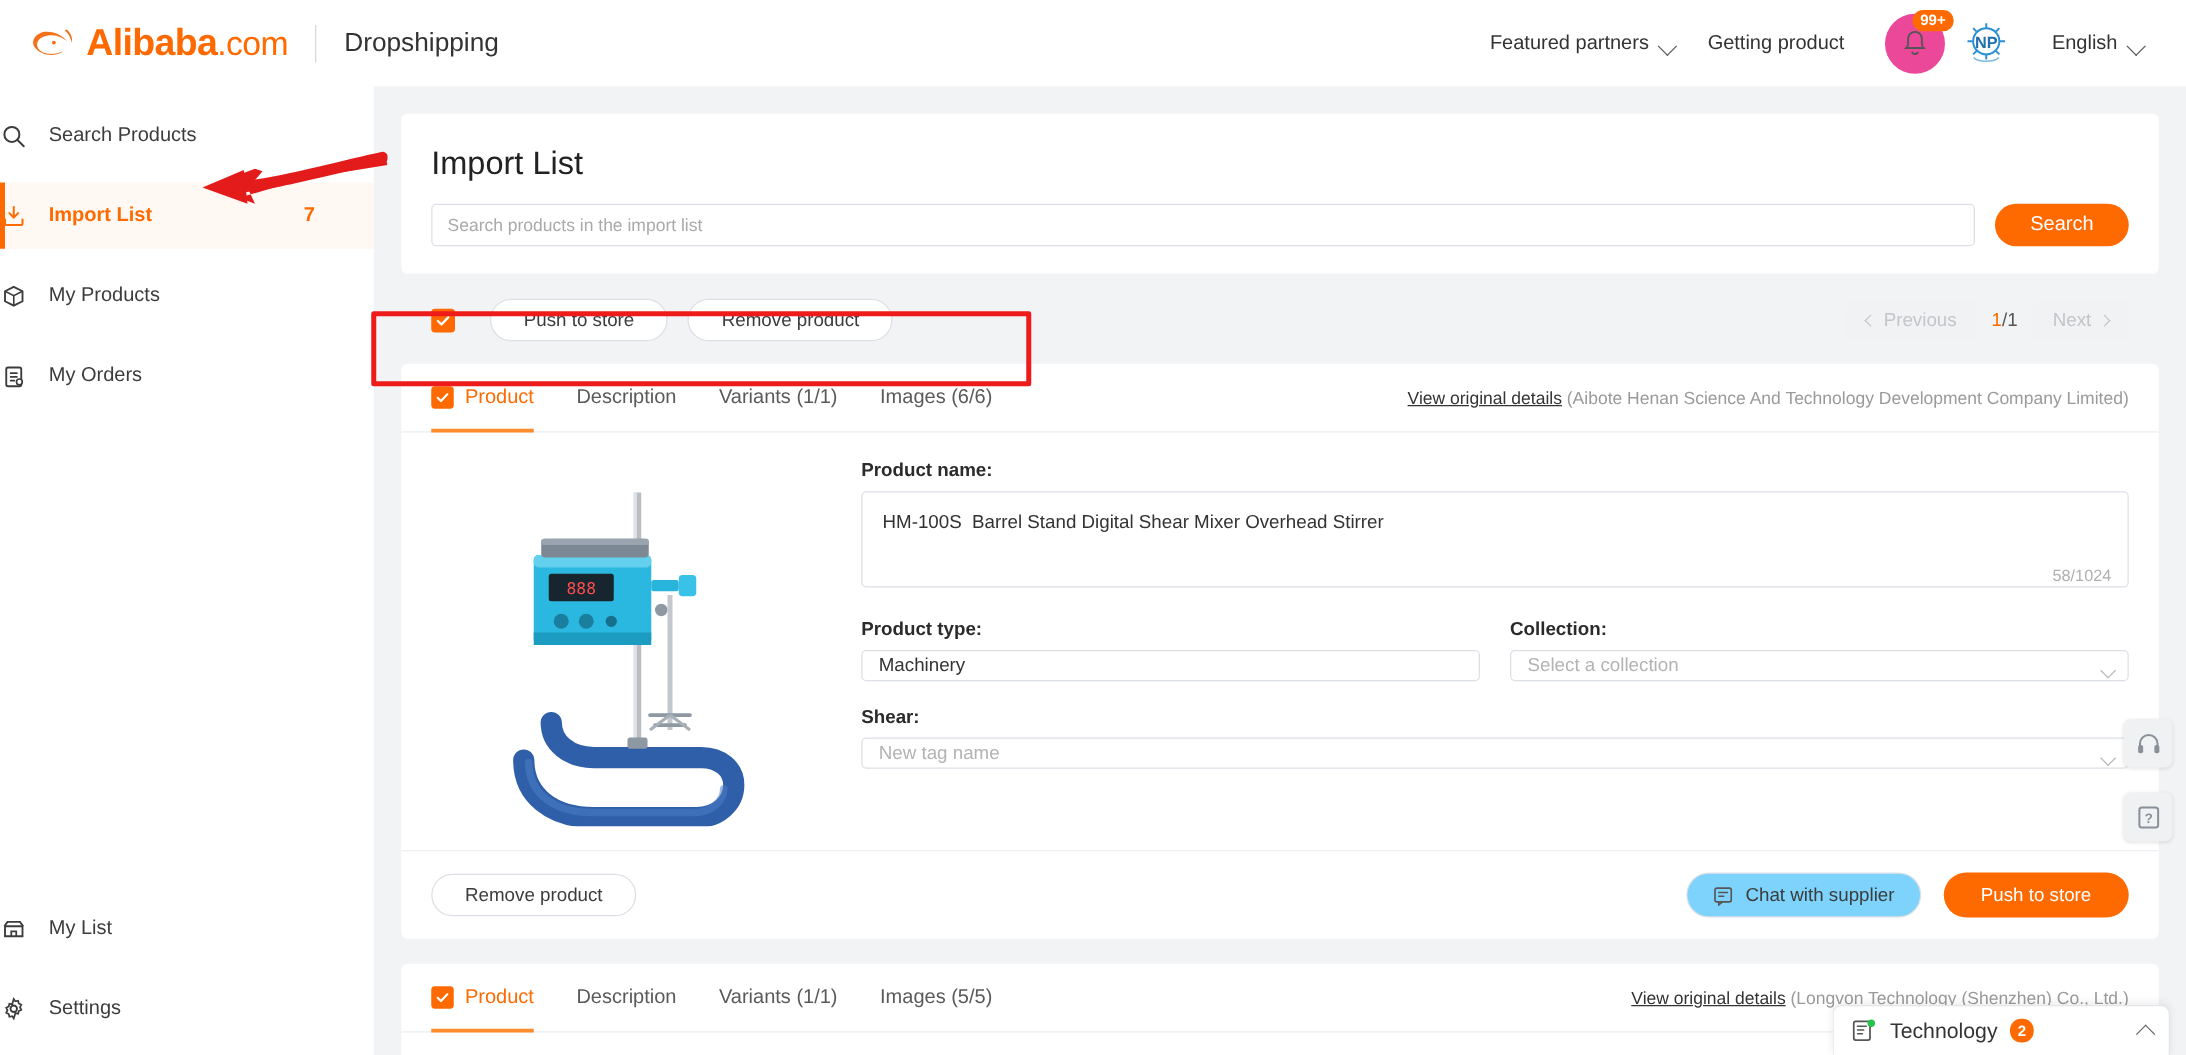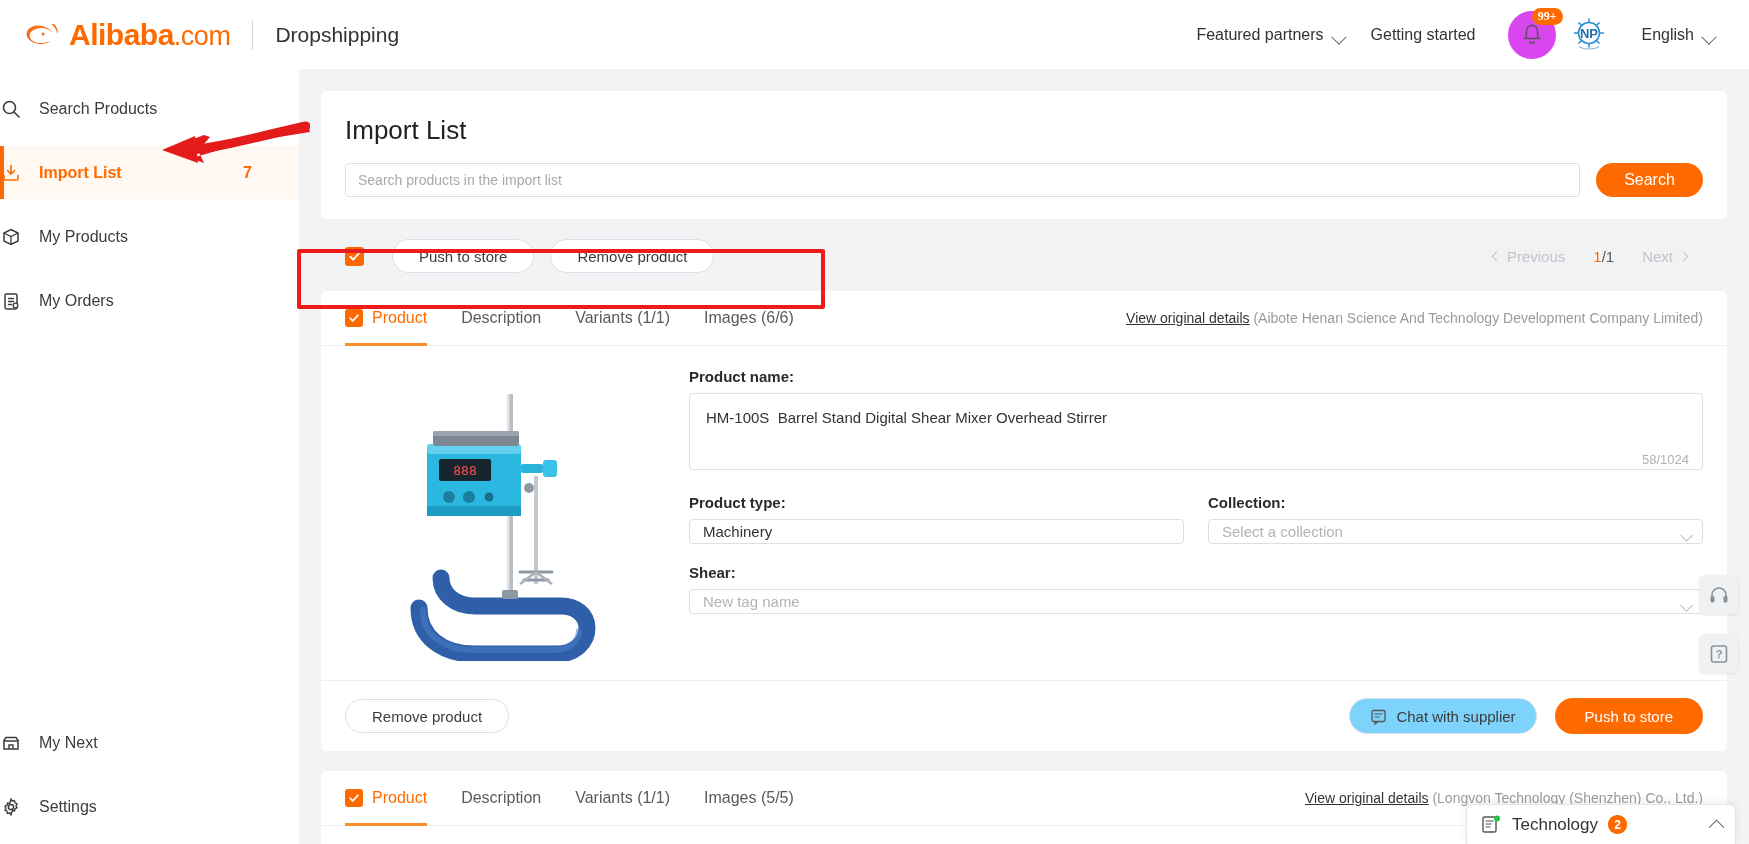--- a/index.html
+++ b/index.html
@@ -35,22 +35,22 @@
   .hdr-link {
     font-size: 16px; color: #333; display: flex; align-items: flex-end;
     gap: 8px; padding: 0 14px; cursor: pointer; white-space: nowrap;
   }
   .chev {
     width: 11px; height: 11px; border-right: 1.6px solid #555;
     border-bottom: 1.6px solid #555; transform: rotate(45deg) translateY(-2px);
   }
   .bell-wrap {
     position: relative; width: 48px; height: 48px; border-radius: 50%;
-    background: #d946ef; display: flex; align-items: center;
-    justify-content: center; margin: 0 12px 0 18px; cursor: pointer; font-family: Liberation Serif, serif;
+    background: #ec4899; display: flex; align-items: center;
+    justify-content: center; margin: 0 12px 0 18px; cursor: pointer;
   }
   .badge {
     position: absolute; top: -3px; right: -7px; background: #ff6a00;
     color: #fff; font-size: 12px; font-weight: bold; border-radius: 10px;
     padding: 2px 6px 3px; line-height: 1; min-width: 26px; text-align: center;
   }
   .avatar {
     width: 42px; height: 42px; border-radius: 50%; overflow: hidden;
     display: flex; align-items: center; justify-content: center;
     margin-right: 18px; cursor: pointer;
@@ -264,21 +264,21 @@
   </div>
   <div class="hdr-divider"></div>
   <div class="hdr-app-name">Dropshipping</div>
 
   <div class="hdr-right">
     <div class="hdr-link">
       <span>Featured partners</span>
       <span class="chev"></span>
     </div>
     <div class="hdr-link">
-      <span>Getting started</span>
+      <span>Getting product</span>
     </div>
     <div class="bell-wrap">
       <svg width="22" height="24" viewBox="0 0 22 24">
         <path d="M11 2.5c-3.2 0-5.5 2.4-5.5 5.6v3.6c0 1.4-.5 2.7-1.5 3.7h14c-1-1-1.5-2.3-1.5-3.7V8.1c0-3.2-2.3-5.6-5.5-5.6z" fill="none" stroke="#555" stroke-width="1.5"></path>
         <path d="M8.6 18.4a2.5 2.5 0 0 0 4.8 0" fill="none" stroke="#555" stroke-width="1.5"></path>
       </svg>
       <span class="badge">99+</span>
     </div>
     <div class="avatar">
       <svg width="42" height="42" viewBox="0 0 42 42">
@@ -352,21 +352,21 @@
   <div style="height:389px"></div>
 
   <div class="nav-item">
     <span class="nav-ico">
       <svg width="20" height="20" viewBox="0 0 20 20">
           <path d="M3 8h14v8H3z" fill="none" stroke="#3c3c3c" stroke-width="1.5"></path>
           <path d="M2.5 8 5 4.5h10L17.5 8" fill="none" stroke="#3c3c3c" stroke-width="1.5"></path>
           <path d="M8 16v-4h4v4" fill="none" stroke="#3c3c3c" stroke-width="1.4"></path>
         </svg>
     </span>
-    <span>My Next</span>
+    <span>My List</span>
   </div>
 
   <div style="height:11px"></div>
 
   <div class="nav-item">
     <span class="nav-ico">
       <svg width="20" height="20" viewBox="0 0 20 20">
           <circle cx="10" cy="10" r="2.6" fill="none" stroke="#3c3c3c" stroke-width="1.5"></circle>
           <path d="M10 2.2l1.3 1.9 2.2-.5.5 2.2 2 1-1 2 1 2-2 1-.5 2.2-2.2-.5L10 17.8l-1.3-1.9-2.2.5-.5-2.2-2-1 1-2-1-2 2-1 .5-2.2 2.2.5z" fill="none" stroke="#3c3c3c" stroke-width="1.4"></path>
         </svg>

